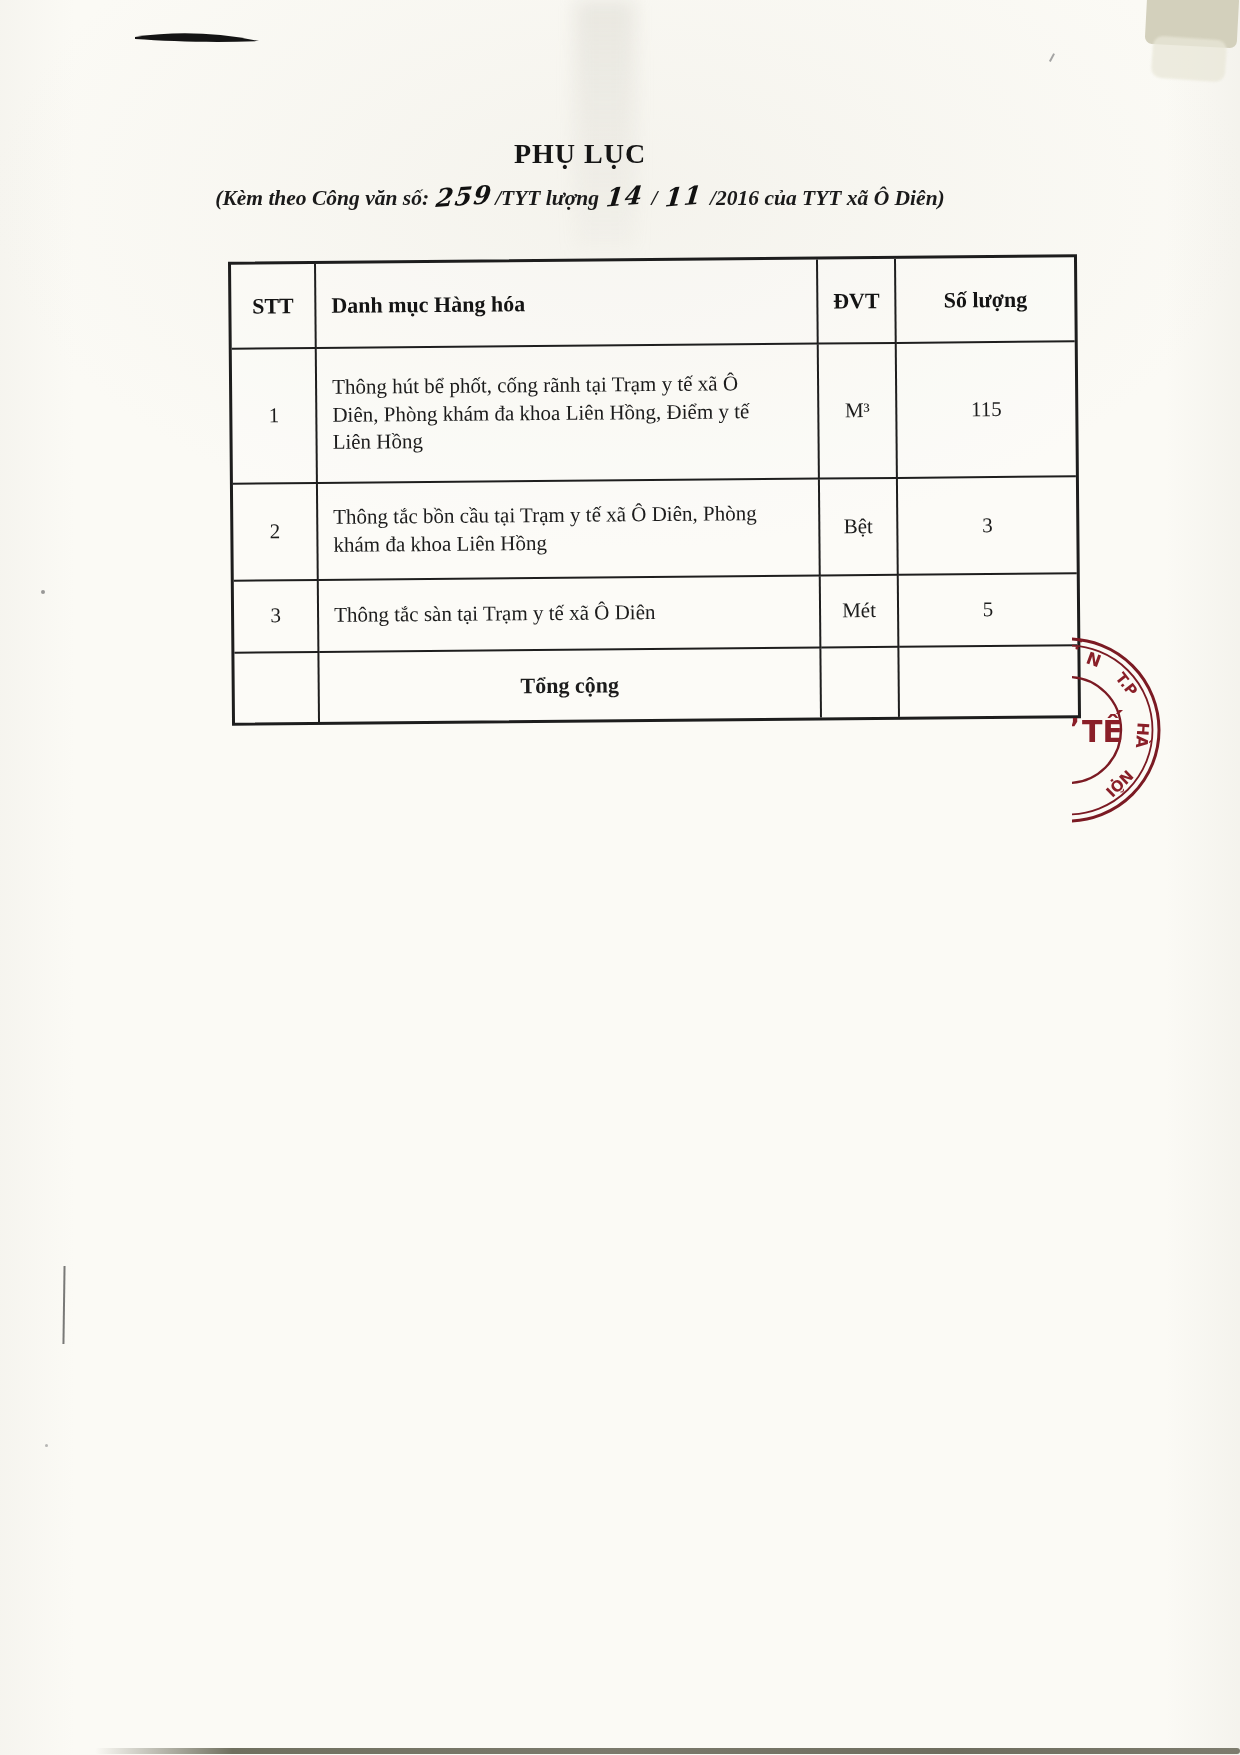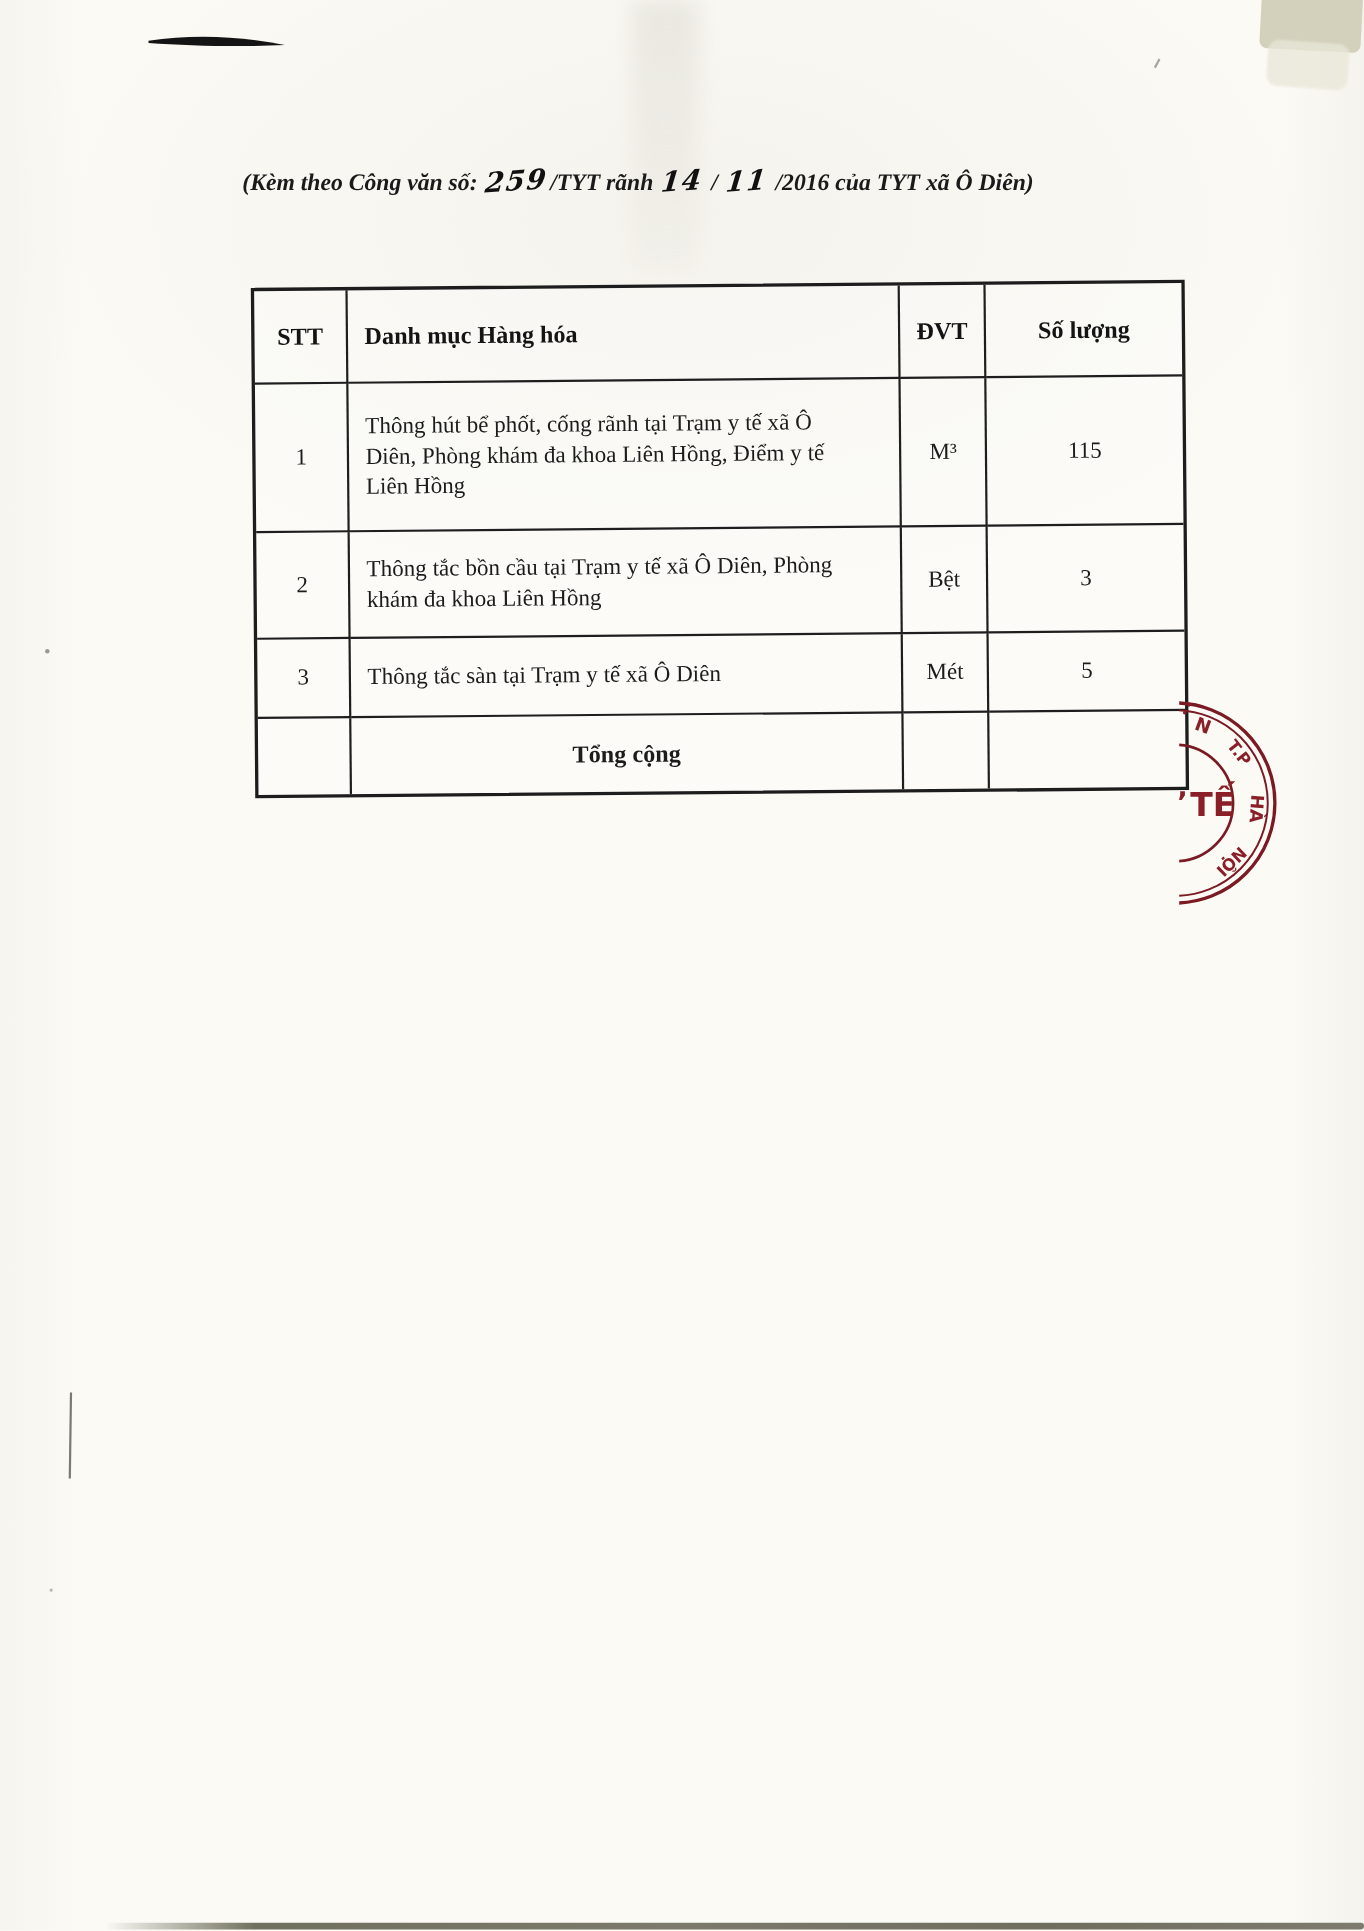--- a/index.html
+++ b/index.html
@@ -74,21 +74,22 @@
 
 <svg class="pen-mark" width="320" height="70" viewBox="0 0 320 70">
   <path d="M135,37 C175,31 218,32.5 259,41 C216,43 172,41.5 135,39 Z" fill="#141414"></path>
 </svg>
 
 <div class="corner-mark"></div>
 <div class="corner-mark-soft"></div>
 <div class="tick-mark"></div>
 
 <div class="doc-head">
-  <div class="doc-sub"><span class="print">(Kèm theo Công văn số: </span><span class="hand">259</span><span class="print">/TYT rãnh </span><span class="hand">14</span><span class="print"> / </span><span class="hand">11</span><span class="print"> /2016 của TYT xã Ô Diên)</span></div>
+  <div class="doc-title">PHỤ LỤC</div>
+  <div class="doc-sub"><span class="print">(Kèm theo Công văn số: </span><span class="hand">259</span><span class="print">/TYT lượng </span><span class="hand">14</span><span class="print"> / </span><span class="hand">11</span><span class="print"> /2016 của TYT xã Ô Diên)</span></div>
 </div>
 
 <div class="sheet-table">
     <div class="tcell head c-stt">STT</div>
     <div class="tcell head c-item-h">Danh mục Hàng hóa</div>
     <div class="tcell head c-unit">ĐVT</div>
     <div class="tcell head c-qty">Số lượng</div>
     <div class="tcell c-stt">1</div>
     <div class="tcell c-item">Thông hút bể phốt, cống rãnh tại Trạm y tế xã Ô Diên, Phòng khám đa khoa Liên Hồng, Điểm y tế Liên Hồng</div>
     <div class="tcell c-unit">M³</div>

